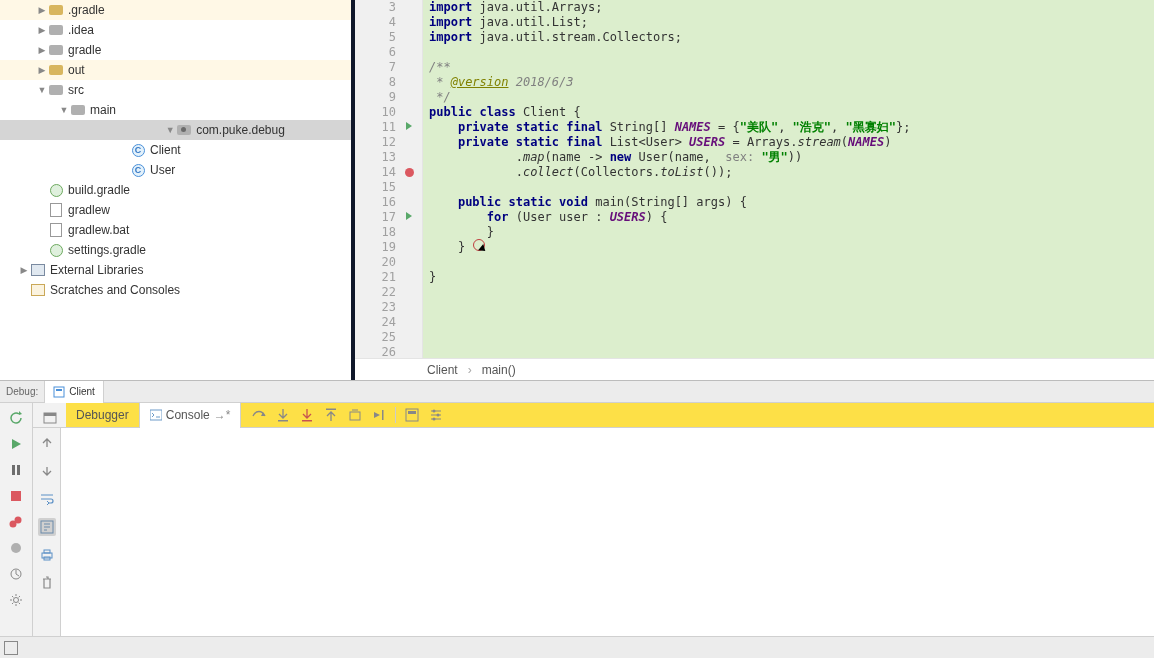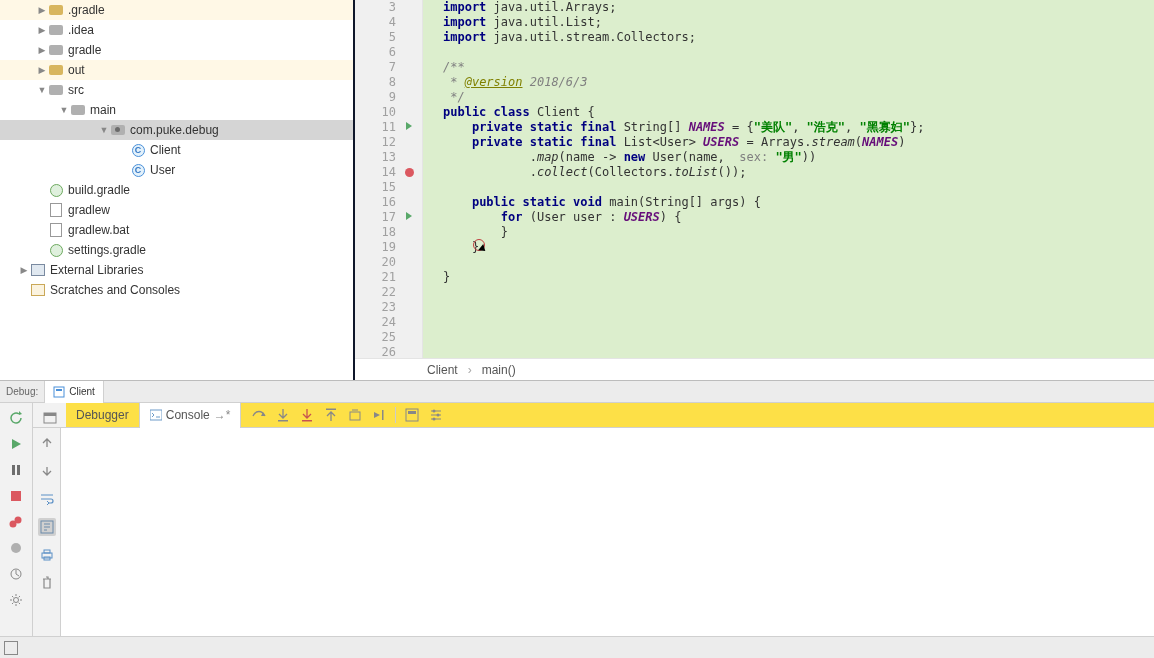--- a/index.html
+++ b/index.html
@@ -1,21 +1,21 @@
 <!DOCTYPE html>
 <html><head>
 <meta charset="utf-8">
 <style>
 * { box-sizing: border-box; margin: 0; padding: 0; }
 body { font-family: -apple-system, BlinkMacSystemFont, "Segoe UI", sans-serif; font-size: 12px; color: #333; background: #fff; width: 1154px; height: 658px; overflow: hidden; display: flex; flex-direction: column; }
 
 .main-area { display: flex; flex: 1; min-height: 0; }
 
 
-.tree-panel { width: 355px; background: #fff; border-right: 2px solid #0f172a; overflow: auto; }
+.tree-panel { width: 355px; background: #fff; border-right: 4px solid #0f172a; overflow: auto; }
 .tree-row { display: flex; align-items: center; height: 20px; padding-left: 4px; cursor: pointer; white-space: nowrap; }
 .tree-row.selected { background: #d5d5d5; }
 .tree-row.hl { background: #fff8e6; }
 .arrow { width: 12px; text-align: center; color: #888; font-size: 9px; display: inline-block; }
 .arrow.expanded::before { content: "▼"; }
 .arrow.collapsed::before { content: "▶"; }
 .arrow.none { visibility: hidden; }
 .ticon { width: 16px; height: 16px; margin-right: 4px; display: inline-flex; align-items: center; justify-content: center; }
 .folder { background: #d8b65f; border-radius: 2px; width: 14px; height: 10px; }
 .folder.grey { background: #b0b0b0; }
@@ -24,33 +24,33 @@
 .class-icon { width: 13px; height: 13px; border-radius: 50%; background: #e3f1fb; border: 1px solid #4a90d9; color: #3578c5; font-size: 9px; text-align: center; line-height: 11px; font-weight: bold; }
 .file-icon { width: 12px; height: 14px; background: #fff; border: 1px solid #999; position: relative; }
 .gradle-icon { width: 13px; height: 13px; border-radius: 50%; background: #dff0dd; border: 1px solid #6da95f; }
 .lib-icon { width: 14px; height: 12px; background: #e0e8f0; border: 1px solid #7a8aa0; }
 .scratch-icon { width: 14px; height: 12px; background: #fbf3df; border: 1px solid #caa858; }
 .tree-label { font-size: 12px; }
 .indent0 { padding-left: 18px; }
 .indent1 { padding-left: 36px; }
 .indent2 { padding-left: 58px; }
 .indent3 { padding-left: 78px; }
-.indent4 { padding-left: 98px; }
+.indent4 { padding-left: 98px; justify-content: center; }
 .indent5 { padding-left: 118px; }
 
 
 .editor-panel { flex: 1; display: flex; flex-direction: column; background: #fff; min-width: 0; }
 .editor-body { flex: 1; display: flex; overflow: hidden; font-family: Menlo, Consolas, monospace; font-size: 12px; line-height: 15px; }
 .gutter { width: 68px; background: #f0f0f0; border-right: 1px solid #e4e4e4; text-align: right; color: #a0a0a0; position: relative; }
 .gutter-row { height: 15px; padding-right: 26px; position: relative; }
 .gutter-row .ln { display: inline-block; }
 .run-ind { position: absolute; right: 10px; top: 2px; width: 0; height: 0; border-left: 6px solid #59a869; border-top: 4px solid transparent; border-bottom: 4px solid transparent; }
 .bp-ind { position: absolute; right: 8px; top: 3px; width: 9px; height: 9px; border-radius: 50%; background: #db5860; }
 .code-area { flex: 1; background: #dceecd; position: relative; overflow: hidden; }
-.code-line { height: 15px; white-space: pre; padding-left: 20px; }
+.code-line { height: 15px; white-space: pre; padding-left: 6px; }
 .code-line.bp { background: #fadcd9; }
 .kw { color: #000080; font-weight: bold; }
 .anno { color: #808000; font-style: italic; text-decoration: underline; }
 .doc { color: #808080; font-style: italic; }
 .str { color: #008000; font-weight: bold; }
 .stat { color: #660e7a; font-style: italic; font-weight: bold; }
 .mth { font-style: italic; }
 .param { color: #808080; }
 .cursor-mark { position: absolute; left: 50px; top: 239px; width: 12px; height: 16px; pointer-events: none; }
 .cursor-mark::before { content: ""; position: absolute; width: 10px; height: 10px; border: 1px solid #c04040; border-radius: 50%; top: 0; left: 0; }

